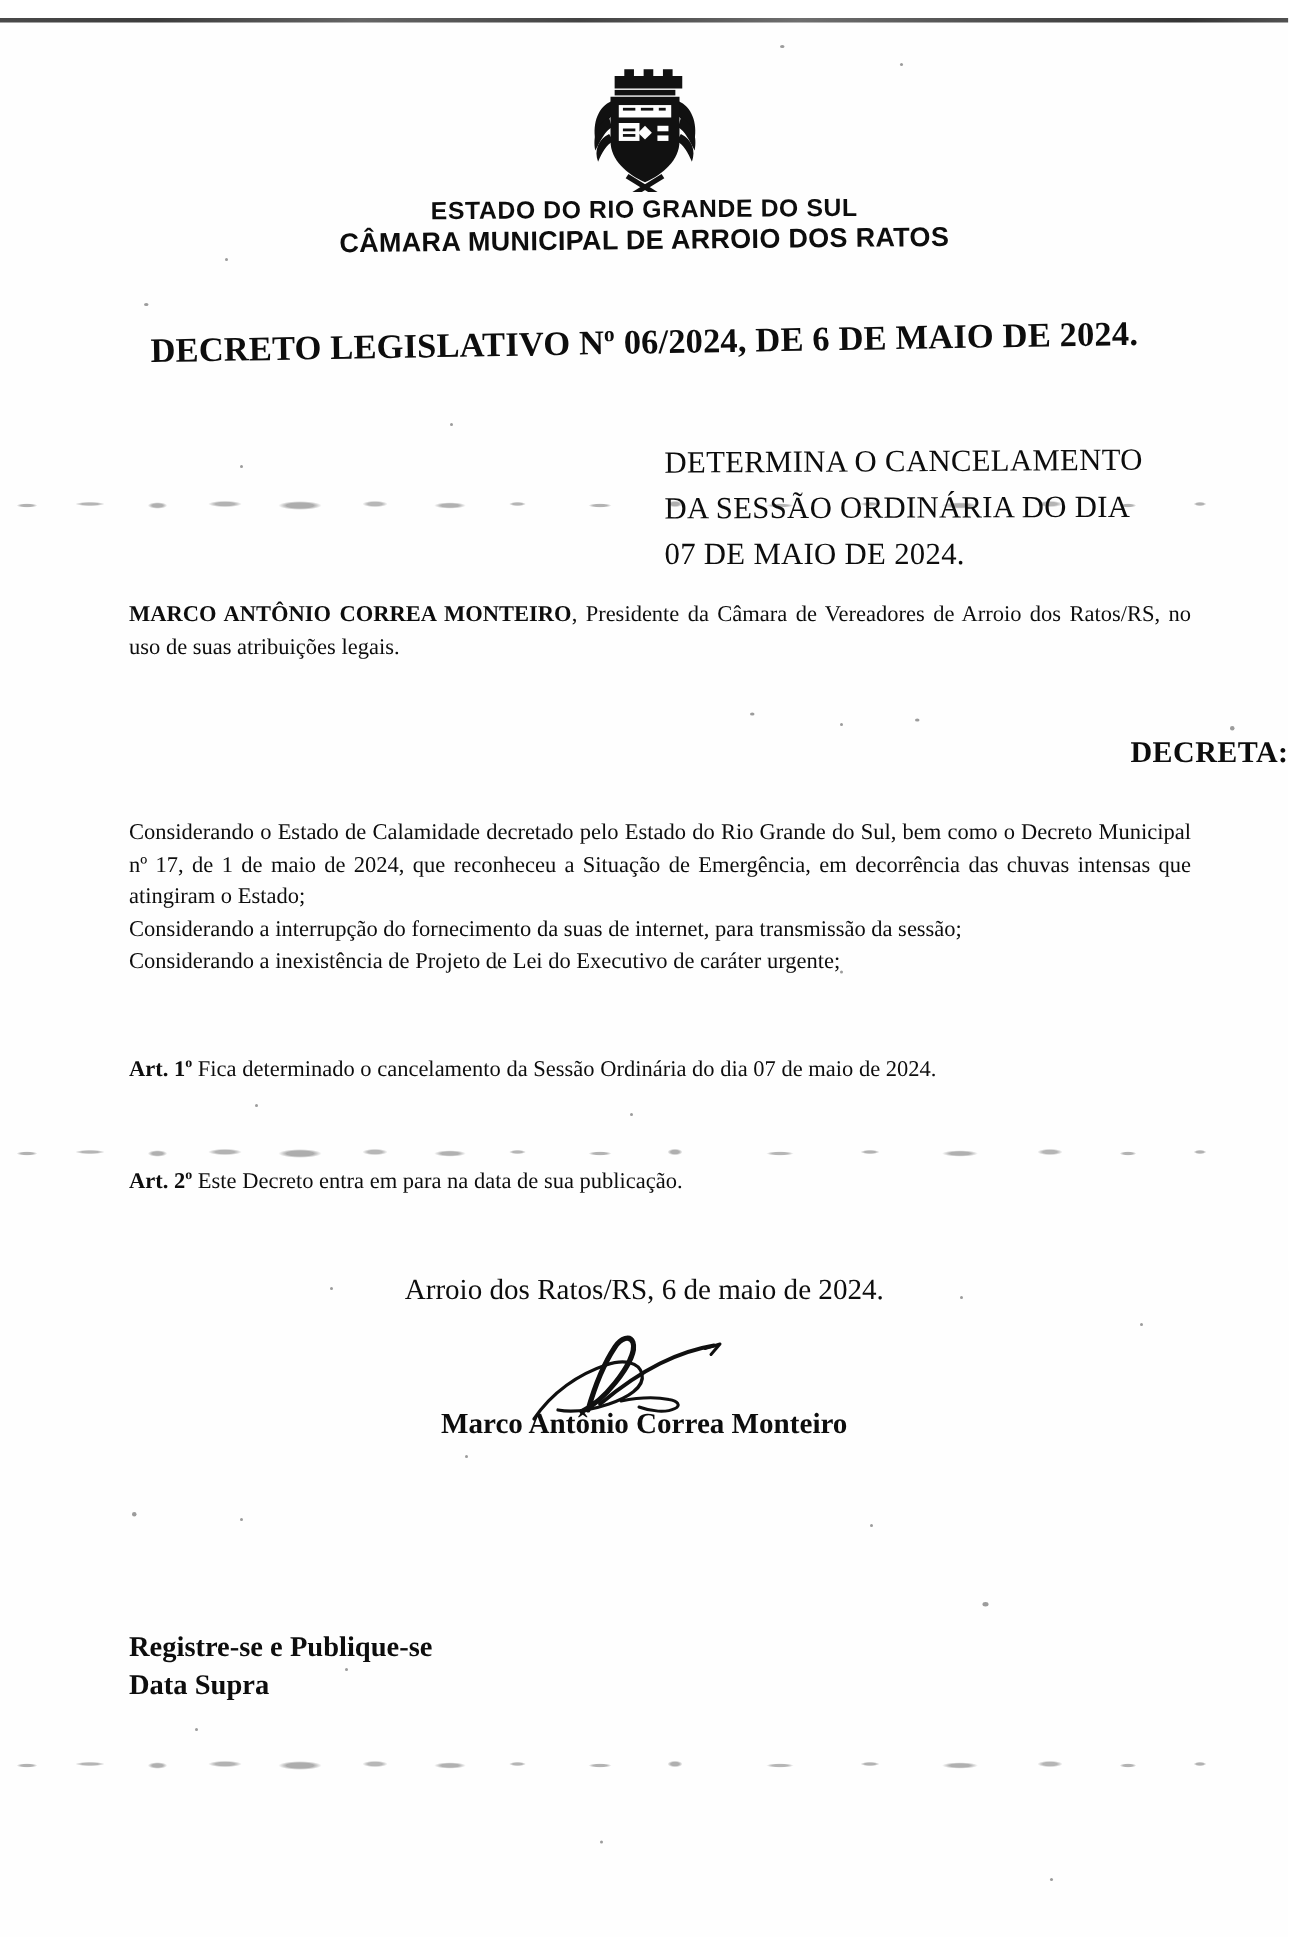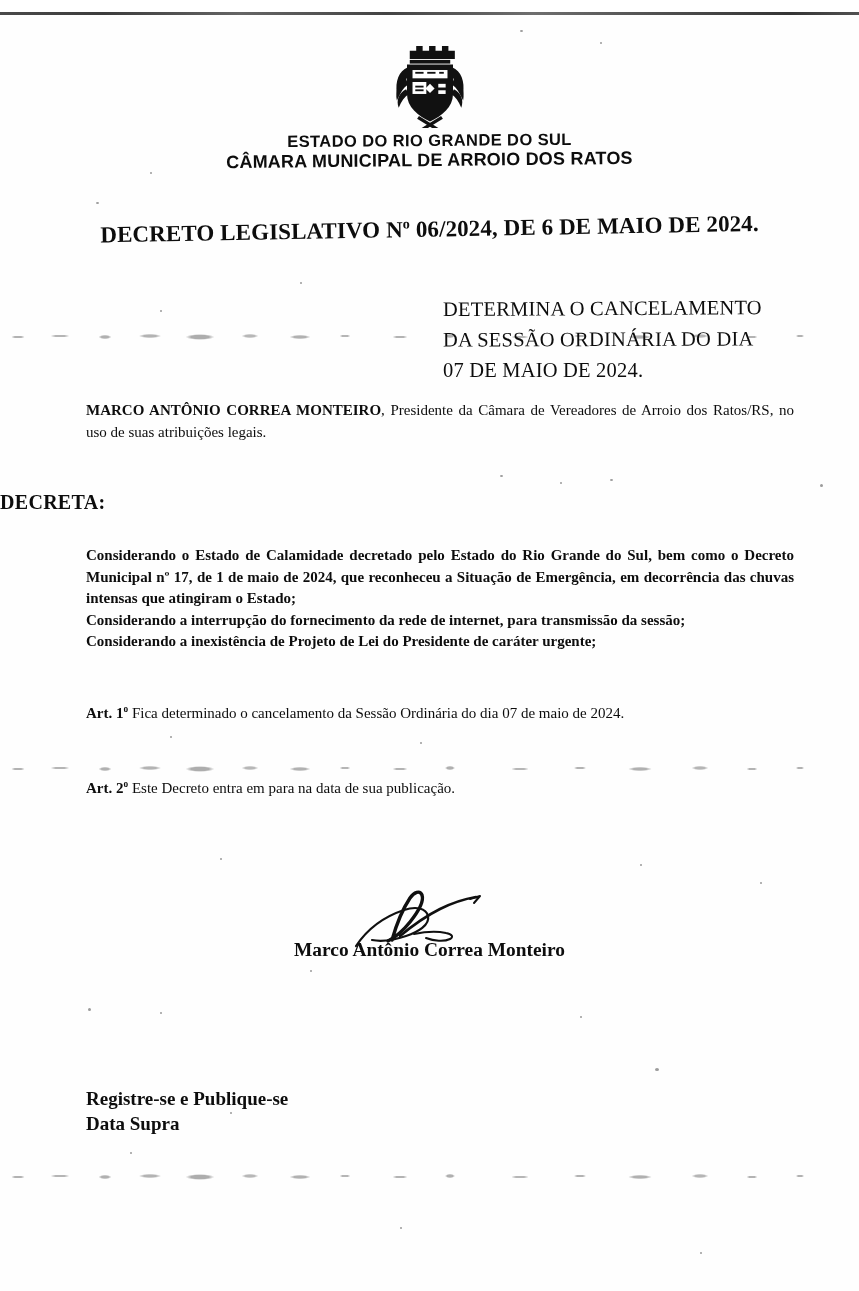--- a/index.html
+++ b/index.html
@@ -146,27 +146,27 @@
     text-align: justify;
   }
   .preamble { top: 388px; }
   .preamble b { font-weight: 700; }
 
   .decreta {
     position: absolute;
     top: 479px;
     left: 0;
     width: 859px;
-    text-align: left;
+    text-align: right;
     font-size: 20px;
     font-weight: 700;
     letter-spacing: .3px;
   }
 
-  .considerandos { top: 533px; font-weight: bold; }
+  .considerandos { top: 533px; }
   .considerandos p { margin: 0; }
 
   .art1 { top: 691px; }
   .art2 { top: 766px; text-align: left; }
   .art-label { font-weight: 700; }
   .art-label sup { font-size: .62em; vertical-align: super; }
 
   
   .date-line {
     position: absolute;
@@ -299,28 +299,29 @@
     <span class="l2">DA SESSÃO ORDINÁRIA DO DIA</span>
     <span class="l3">07 DE MAIO DE 2024.</span>
   </div>
 
   <div class="body-block preamble"><b>MARCO ANTÔNIO CORREA MONTEIRO</b><span>, Presidente da Câmara de Vereadores de Arroio dos Ratos/RS, no uso de suas atribuições legais.</span></div>
 
   <div class="decreta">DECRETA:</div>
 
   <div class="body-block considerandos">
     <p>Considerando o Estado de Calamidade decretado pelo Estado do Rio Grande do Sul, bem como o Decreto Municipal nº 17, de 1 de maio de 2024, que reconheceu a Situação de Emergência, em decorrência das chuvas intensas que atingiram o Estado;</p>
-    <p>Considerando a interrupção do fornecimento da rede de internet, para transmissão da sessão;</p>
-    <p>Considerando a inexistência de Projeto de Lei do Presidente de caráter urgente;</p>
+    <p>Considerando a interrupção do fornecimento da suas de internet, para transmissão da sessão;</p>
+    <p>Considerando a inexistência de Projeto de Lei do Executivo de caráter urgente;</p>
   </div>
 
   <div class="body-block art1"><span class="art-label"><span>Art. 1</span><sup>o</sup></span><span> Fica determinado o cancelamento da Sessão Ordinária do dia 07 de maio de 2024.</span></div>
 
   <div class="body-block art2"><span class="art-label"><span>Art. 2</span><sup>o</sup></span><span> Este Decreto entra em para na data de sua publicação.</span></div>
 
+  <div class="date-line">Arroio dos Ratos/RS, 6 de maio de 2024.</div>
 
   <div class="sig-zone">
     <svg class="sig-mark" width="200" height="70" viewBox="0 0 200 70">
       <g fill="none" stroke="#101010" stroke-linecap="round" stroke-linejoin="round">
         <path d="M26 60 C38 42 56 30 74 24 C86 20 96 22 98 30 C100 39 88 46 76 50
                  C64 54 52 56 42 54" stroke-width="2.2"></path>
         <path d="M62 54 C66 40 72 24 80 12 C84 6 90 4 92 9 C94 15 88 26 80 36
                  C72 46 64 52 58 55" stroke-width="3.4"></path>
         <path d="M70 50 C82 40 96 30 110 23 C122 17 134 13 146 11" stroke-width="2.6"></path>
         <path d="M140 13 L150 10 L144 17" stroke-width="2"></path>

